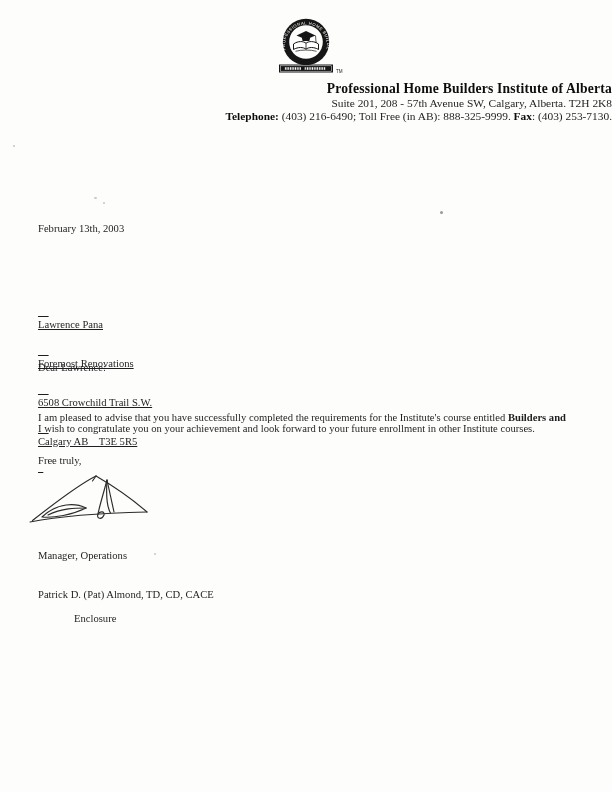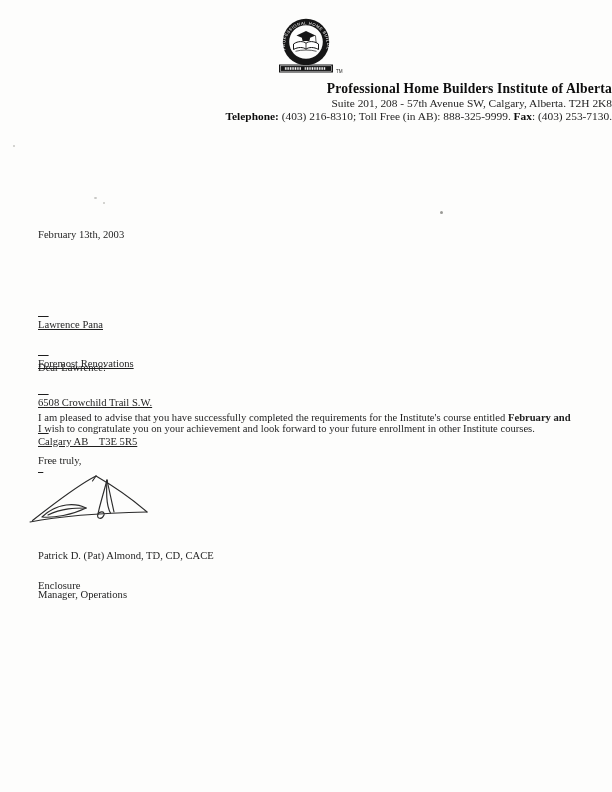--- a/index.html
+++ b/index.html
@@ -61,60 +61,60 @@
       <rect x="23" y="49.5" width="54" height="8" fill="#161616"></rect>
       <rect x="24.3" y="50.8" width="51.4" height="5.4" fill="none" stroke="#ffffff" stroke-width="0.5"></rect>
       <rect x="28.5" y="52.2" width="16.5" height="2.6" fill="url(#letterPat)"></rect>
       <rect x="48.5" y="52.2" width="21" height="2.6" fill="url(#letterPat)"></rect>
     </g>
     <text x="80" y="58" font-size="4.6" fill="#2a2a2a" font-family="Liberation Sans, sans-serif">TM</text>
   </svg>
 
   <div class="lh-line org-title">Professional Home Builders Institute of Alberta</div>
   <div class="lh-line lh2">Suite 201, 208 - 57th Avenue SW, Calgary, Alberta. T2H 2K8</div>
-  <div class="lh-line lh3"><b>Telephone:</b><span> (403) 216-8310; Toll Free (in AB): 888-325-9999. </span><b>Fax</b><span>: (403) 253-7130.</span></div>
+  <div class="lh-line lh3"><b>Telephone:</b><span> (403) 216-6490; Toll Free (in AB): 888-325-9999. </span><b>Fax</b><span>: (403) 253-7130.</span></div>
 
-  <div class="abs left-col body-text" style="top:228px;text-align:right;">February 13th, 2003</div>
+  <div class="abs left-col body-text" style="top:222px;text-align:right;">February 13th, 2003</div>
 
   <div class="abs left-col body-text" style="top:292px;text-decoration:underline;">
     <div>Lawrence Pana</div>
     <div>Foremost Renovations</div>
     <div>6508 Crowchild Trail S.W.</div>
     <div>Calgary AB    T3E 5R5</div>
   </div>
 
   <div class="abs left-col body-text" style="top:361px;">Dear Lawrence:</div>
 
   <div class="abs left-col body-text" style="top:385px; width:552px;">
-    <div><span>I am pleased to advise that you have successfully completed the requirements for the Institute's course entitled </span><b>February and</b></div>
+    <div><span>I am pleased to advise that you have successfully completed the requirements for the Institute's course entitled </span><b>Builders and</b></div>
   </div>
 
   <div class="abs left-col body-text" style="top:422px; width:552px;">I wish to congratulate you on your achievement and look forward to your future enrollment in other Institute courses.</div>
 
   <div class="abs left-col body-text" style="top:454px;">Free truly,</div>
 
   <svg class="abs sig-wrap" viewBox="0 0 122 53" xmlns="http://www.w3.org/2000/svg" fill="none" stroke="#2b2b2b" stroke-width="1.15" stroke-linecap="round">
     <path d="M2,51 C30,45.5 75,42 119,41"></path>
     <path d="M4.5,49.5 C28,31 52,13 68,5"></path>
     <path d="M68,5 C87,16 107,30.5 119,41"></path>
     <path d="M68,5 L64.5,10"></path>
     <path d="M14,46 C30,31 48,32 58,37 C44,44 26,47 14,46"></path>
     <path d="M20,44 C34,37 48,37 58,37"></path>
     <path d="M79,9 C75,24 71,37 70,43"></path>
     <path d="M79,9 C78,24 79,36 82.5,42"></path>
     <path d="M79,9 L86,41"></path>
     <path d="M70,43 C68,48 74,49 76,44 C77,40 72,40 70,43"></path>
   </svg>
 
   <div class="abs left-col body-text" style="top:523px;">
+    <div>Manager, Operations</div>
     <div>Patrick D. (Pat) Almond, TD, CD, CACE</div>
-    <div>Manager, Operations</div>
   </div>
 
-  <div class="abs left-col body-text" style="top:579px;">Enclosure</div>
+  <div class="abs left-col body-text" style="top:612px;margin-left:36px;">Enclosure</div>
 
   <div class="speck sp-light" style="left:13px; top:145px; width:2px; height:2px;"></div>
   <div class="speck sp-light" style="left:94px; top:197px; width:3px; height:2px;"></div>
   <div class="speck sp-light" style="left:103px; top:202px; width:2px; height:2px;"></div>
   <div class="speck sp-dark" style="left:440px; top:211px; width:3px; height:3px;"></div>
   <div class="speck sp-light" style="left:154px; top:553px; width:2px; height:2px;"></div>
 
 </div>
 
 </body></html>

